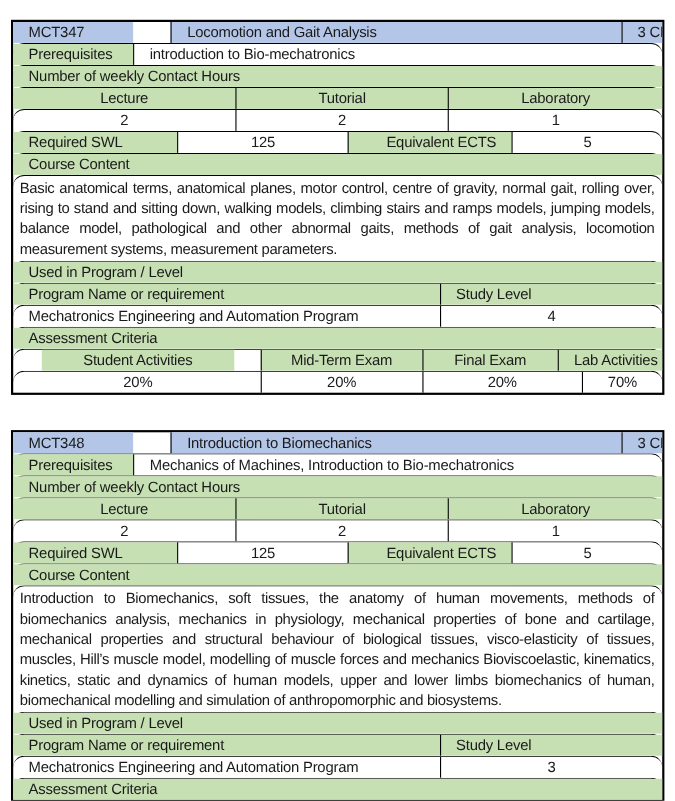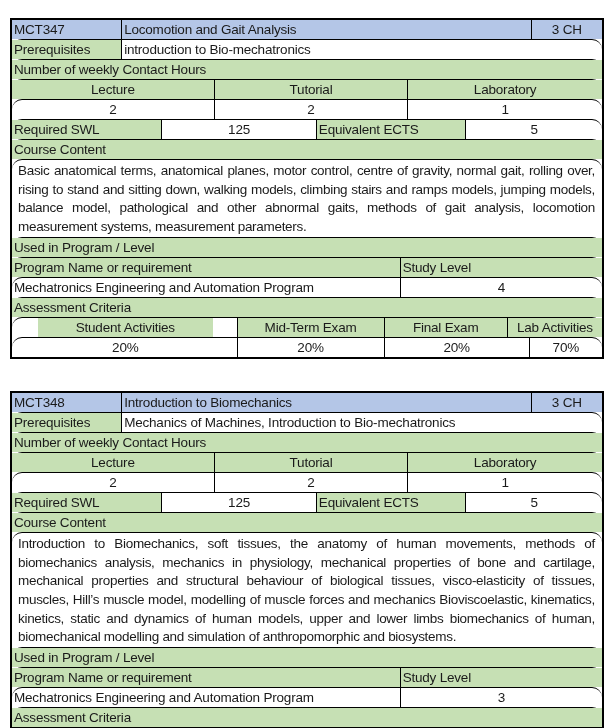--- a/index.html
+++ b/index.html
@@ -14,35 +14,35 @@
   .course-table {
     width: 594px; box-sizing: border-box;
     border: 2px solid var(--border, #000);
     background: #ffffff;
   }
   .course-table + .course-table { margin-top: 32px; }
   .row { display: flex; }
   .row + .row { border-top: 1.5px solid var(--border, #000); border-radius: 10px; }
   .cell {
     box-sizing: border-box; flex: 0 0 auto;
-    padding: 1px 2px; min-height: 19px;
+    padding: 1px 14px; min-height: 19px;
     line-height: 17px; overflow: hidden; white-space: nowrap;
   }
   .cell:last-child { flex: 1 1 auto; }
   .cell + .cell { border-left: 1.5px solid var(--border, #000); }
   .blue  { background: var(--blue, #b4c6e7); }
   .green { background: var(--green, #c6e0b4); }
   .center { text-align: center; }
   .full { width: 100%; }
   .w-code  { width: 18.5%; }
-  .w-title { width: 69.4%; }
+  .w-title { width: 69.4%; margin-left: 34px; }
   .w-ch    { width: 12.1%; }
   .w-rest  { width: 81.5%; }
   .w-l1 { width: 34.2%; } .w-l2 { width: 32.8%; } .w-l3 { width: 33.0%; }
-  .w-q1 { width: 25.3%; } .w-q2 { width: 26.2%; } .w-q3 { width: 25.3%; } .w-q4 { width: 23.2%; }
+  .w-q1 { width: 25.3%; } .w-q2 { width: 26.2%; } .w-q3 { width: 25.3%; text-align: right; } .w-q4 { width: 23.2%; }
   .w-prog { width: 65.7%; } .w-lvl { width: 34.3%; }
   .w-a1 { width: 29.6%; margin-left: 26px; } .w-a2 { width: 24.9%; margin-left: 24px; } .w-a3 { width: 24.6%; } .w-a4 { width: 20.9%; }
   .content-cell {
     white-space: normal; text-align: justify;
     line-height: 18.7px; padding: 2px 7px 0 6px;
     letter-spacing: -0.3px;
   }
 </style>
 </head>
 <body>

